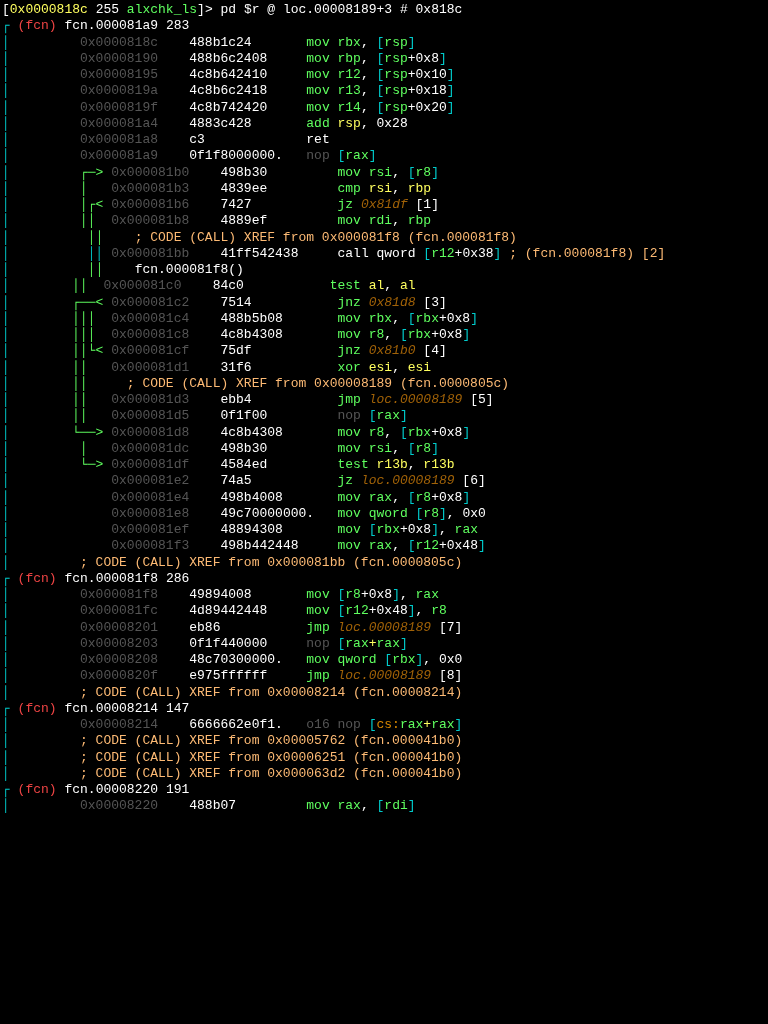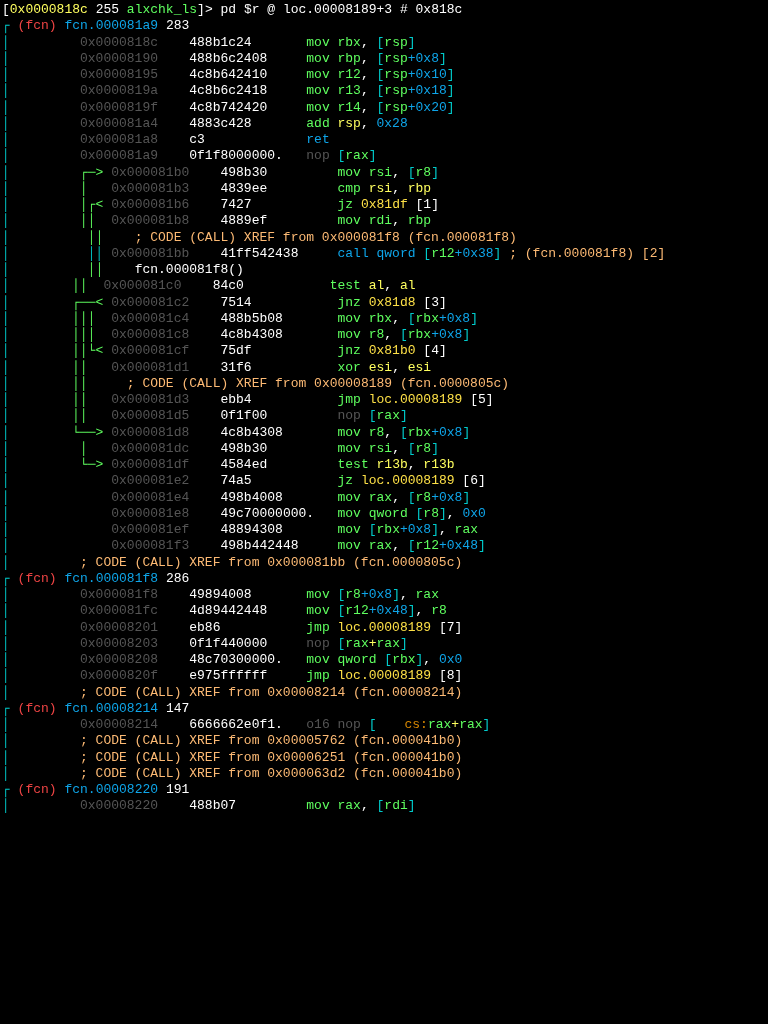--- a/index.html
+++ b/index.html
@@ -14,24 +14,24 @@
   overflow: hidden;
   padding: 2px;
 }
 .line { white-space: pre; }
 .white { color: #fff; }
 .gray { color: #ffffff; }
 .darkgray { color: #555; }
 .cyan { color: #00cccc; }
 .brightgreen { color: #5fff5f; }
 .brightyellow { color: #ffff5f; }
-.brightred { color: #0ea5e9; }
-.blue { color: #fde047; }
+.brightred { color: #ffffff; }
+.blue { color: #a16207; font-style: italic; }
 .magenta { color: #ef4444; }
-.orange { color: #d78700; margin-left: 28px; }
+.orange { color: #d78700; }
 .comment { color: #fdba74; }
 </style>
 </head>
 <body>
 
 <div id="output">
     <div class="line"><span class="white">[</span><span class="brightyellow">0x0000818c</span> <span class="white">255</span> <span class="brightgreen">alxchk_ls</span><span class="white">]&gt;</span> <span class="white">pd $r @ loc.00008189+3 # 0x818c</span></div>
     <div class="line"><span class="cyan">┌ </span><span class="magenta">(fcn)</span> <span class="brightred">fcn.000081a9</span> <span class="white">283</span></div>
     <div class="line"><span class="cyan">│         </span><span class="darkgray">0x0000818c</span>    <span class="gray">488b1c24     </span>  <span class="brightgreen">mov</span> <span class="brightgreen">rbx</span><span class="white">, </span><span class="cyan">[</span><span class="brightgreen">rsp</span><span class="cyan">]</span></div>
     <div class="line"><span class="cyan">│         </span><span class="darkgray">0x00008190</span>    <span class="gray">488b6c2408   </span>  <span class="brightgreen">mov</span> <span class="brightgreen">rbp</span><span class="white">, </span><span class="cyan">[</span><span class="brightgreen">rsp</span><span class="brightred">+</span><span class="brightred">0x8</span><span class="cyan">]</span></div>

